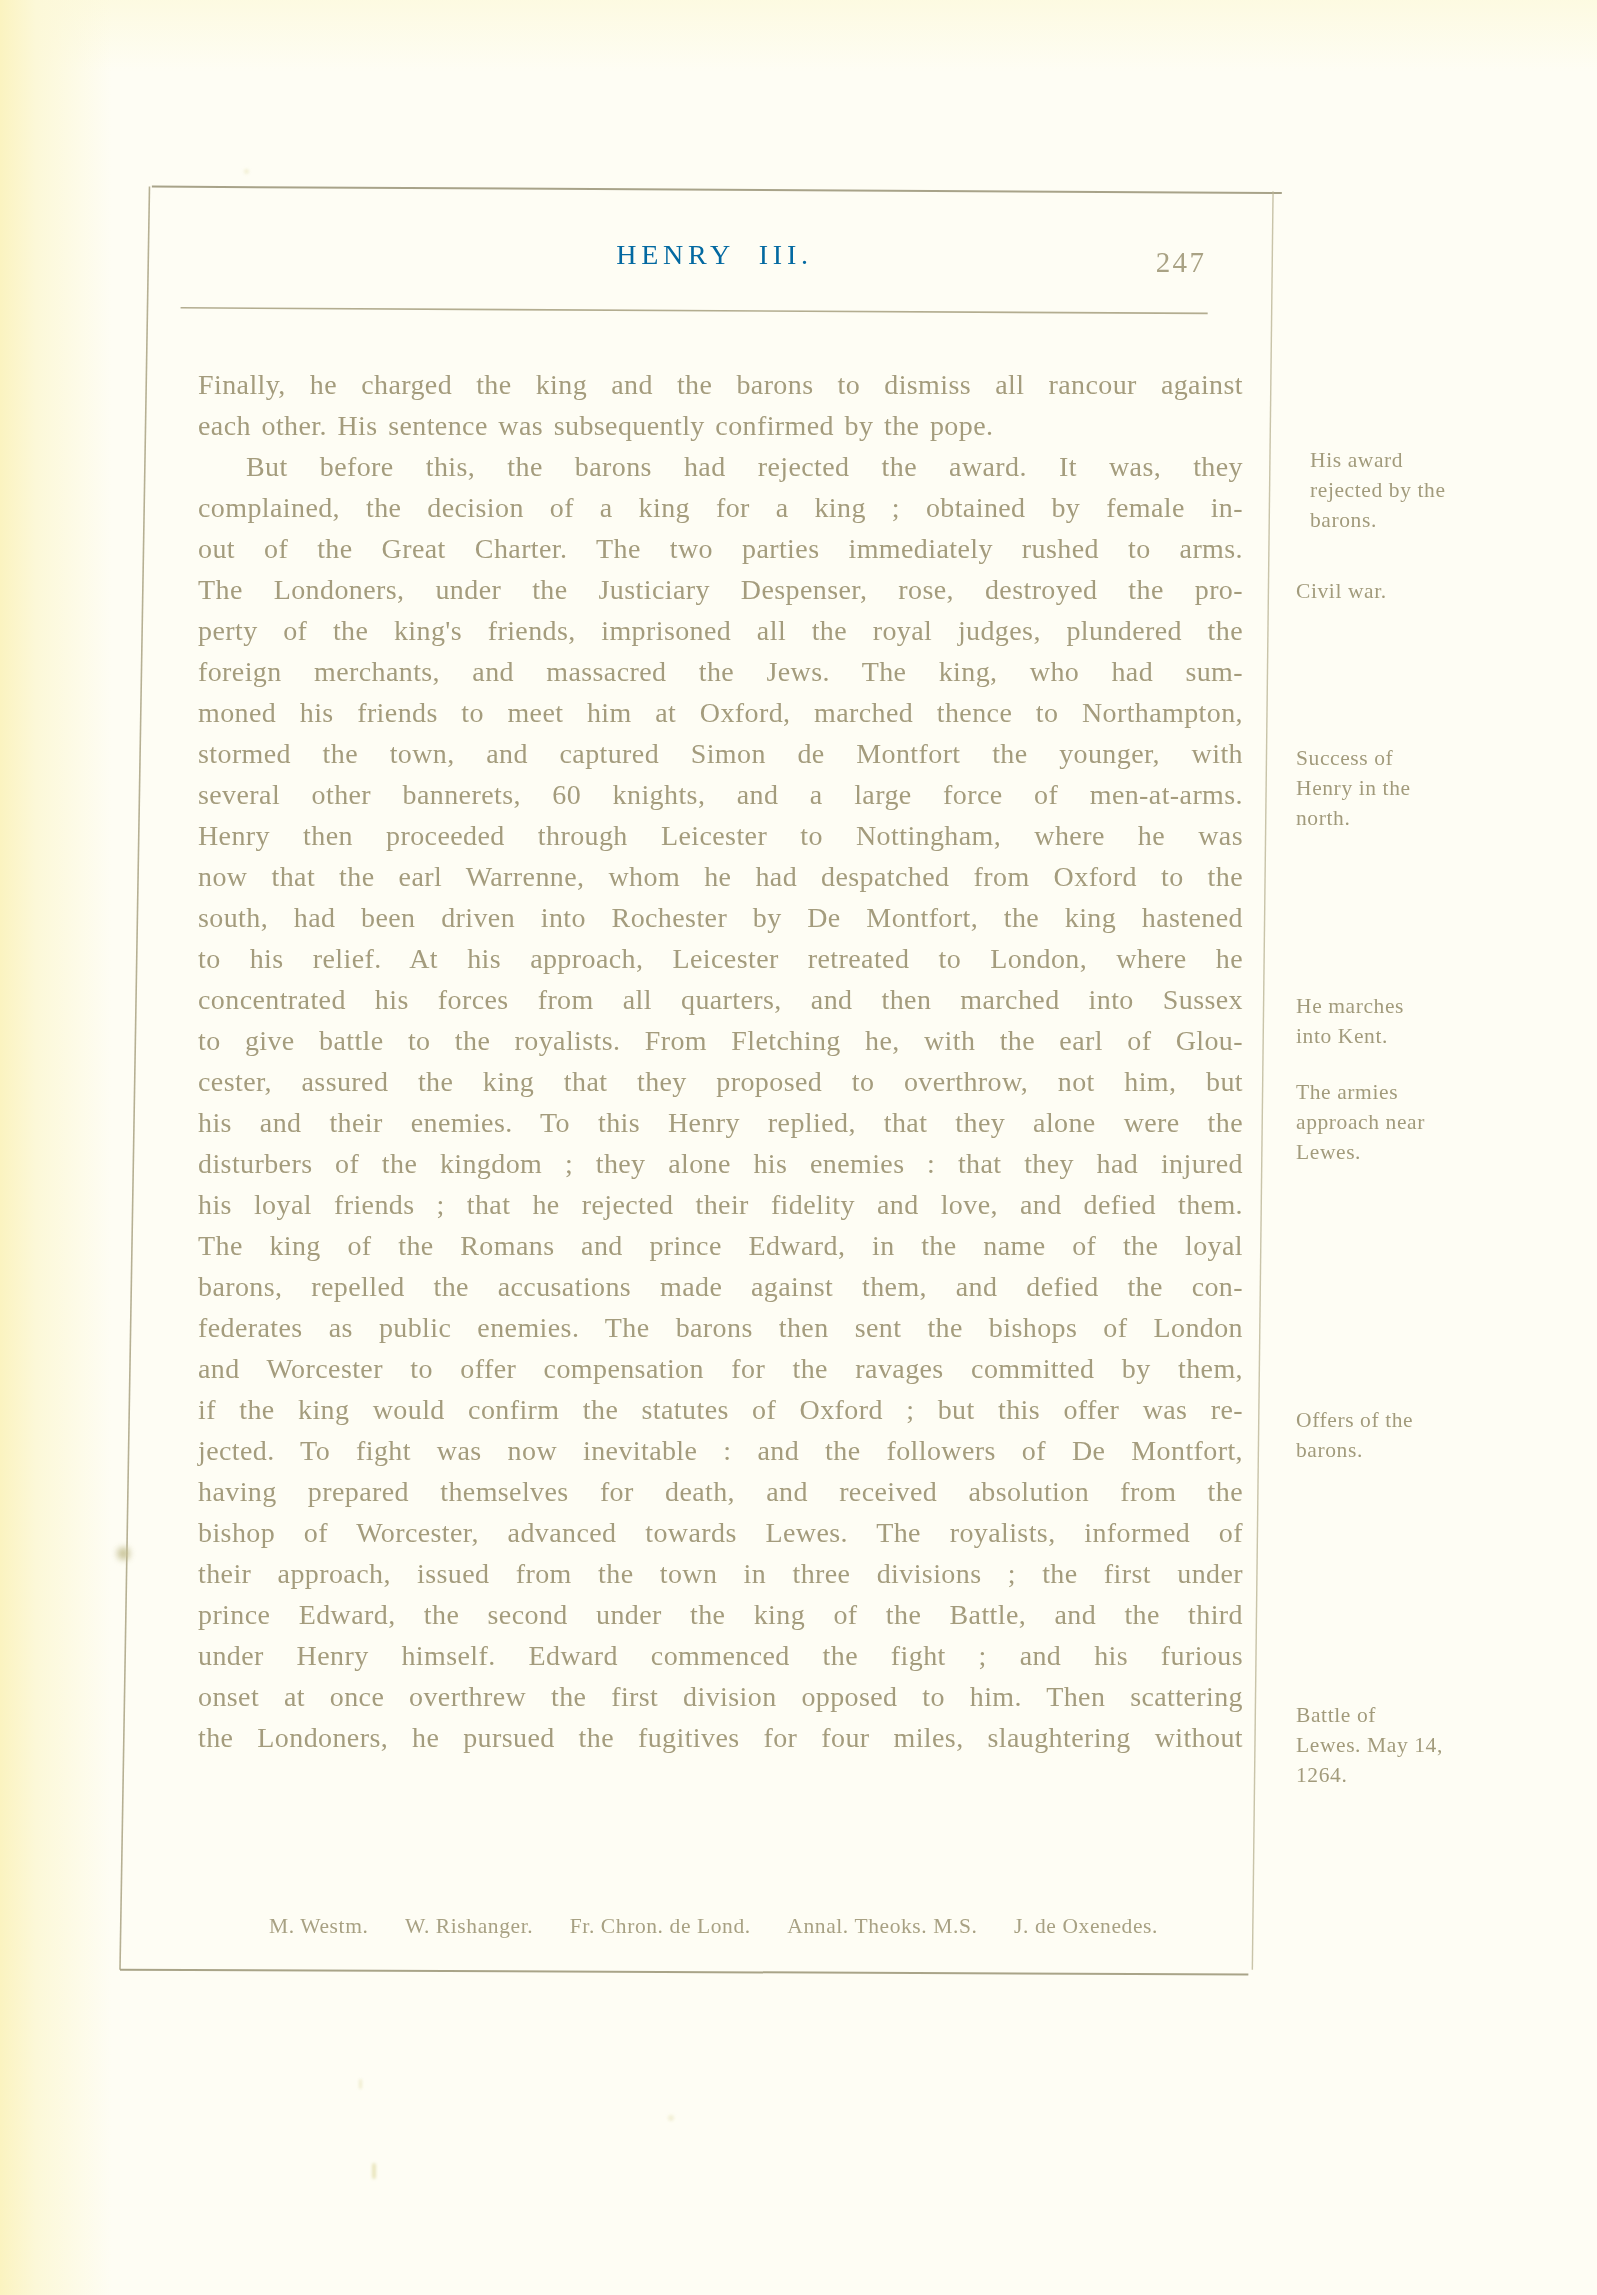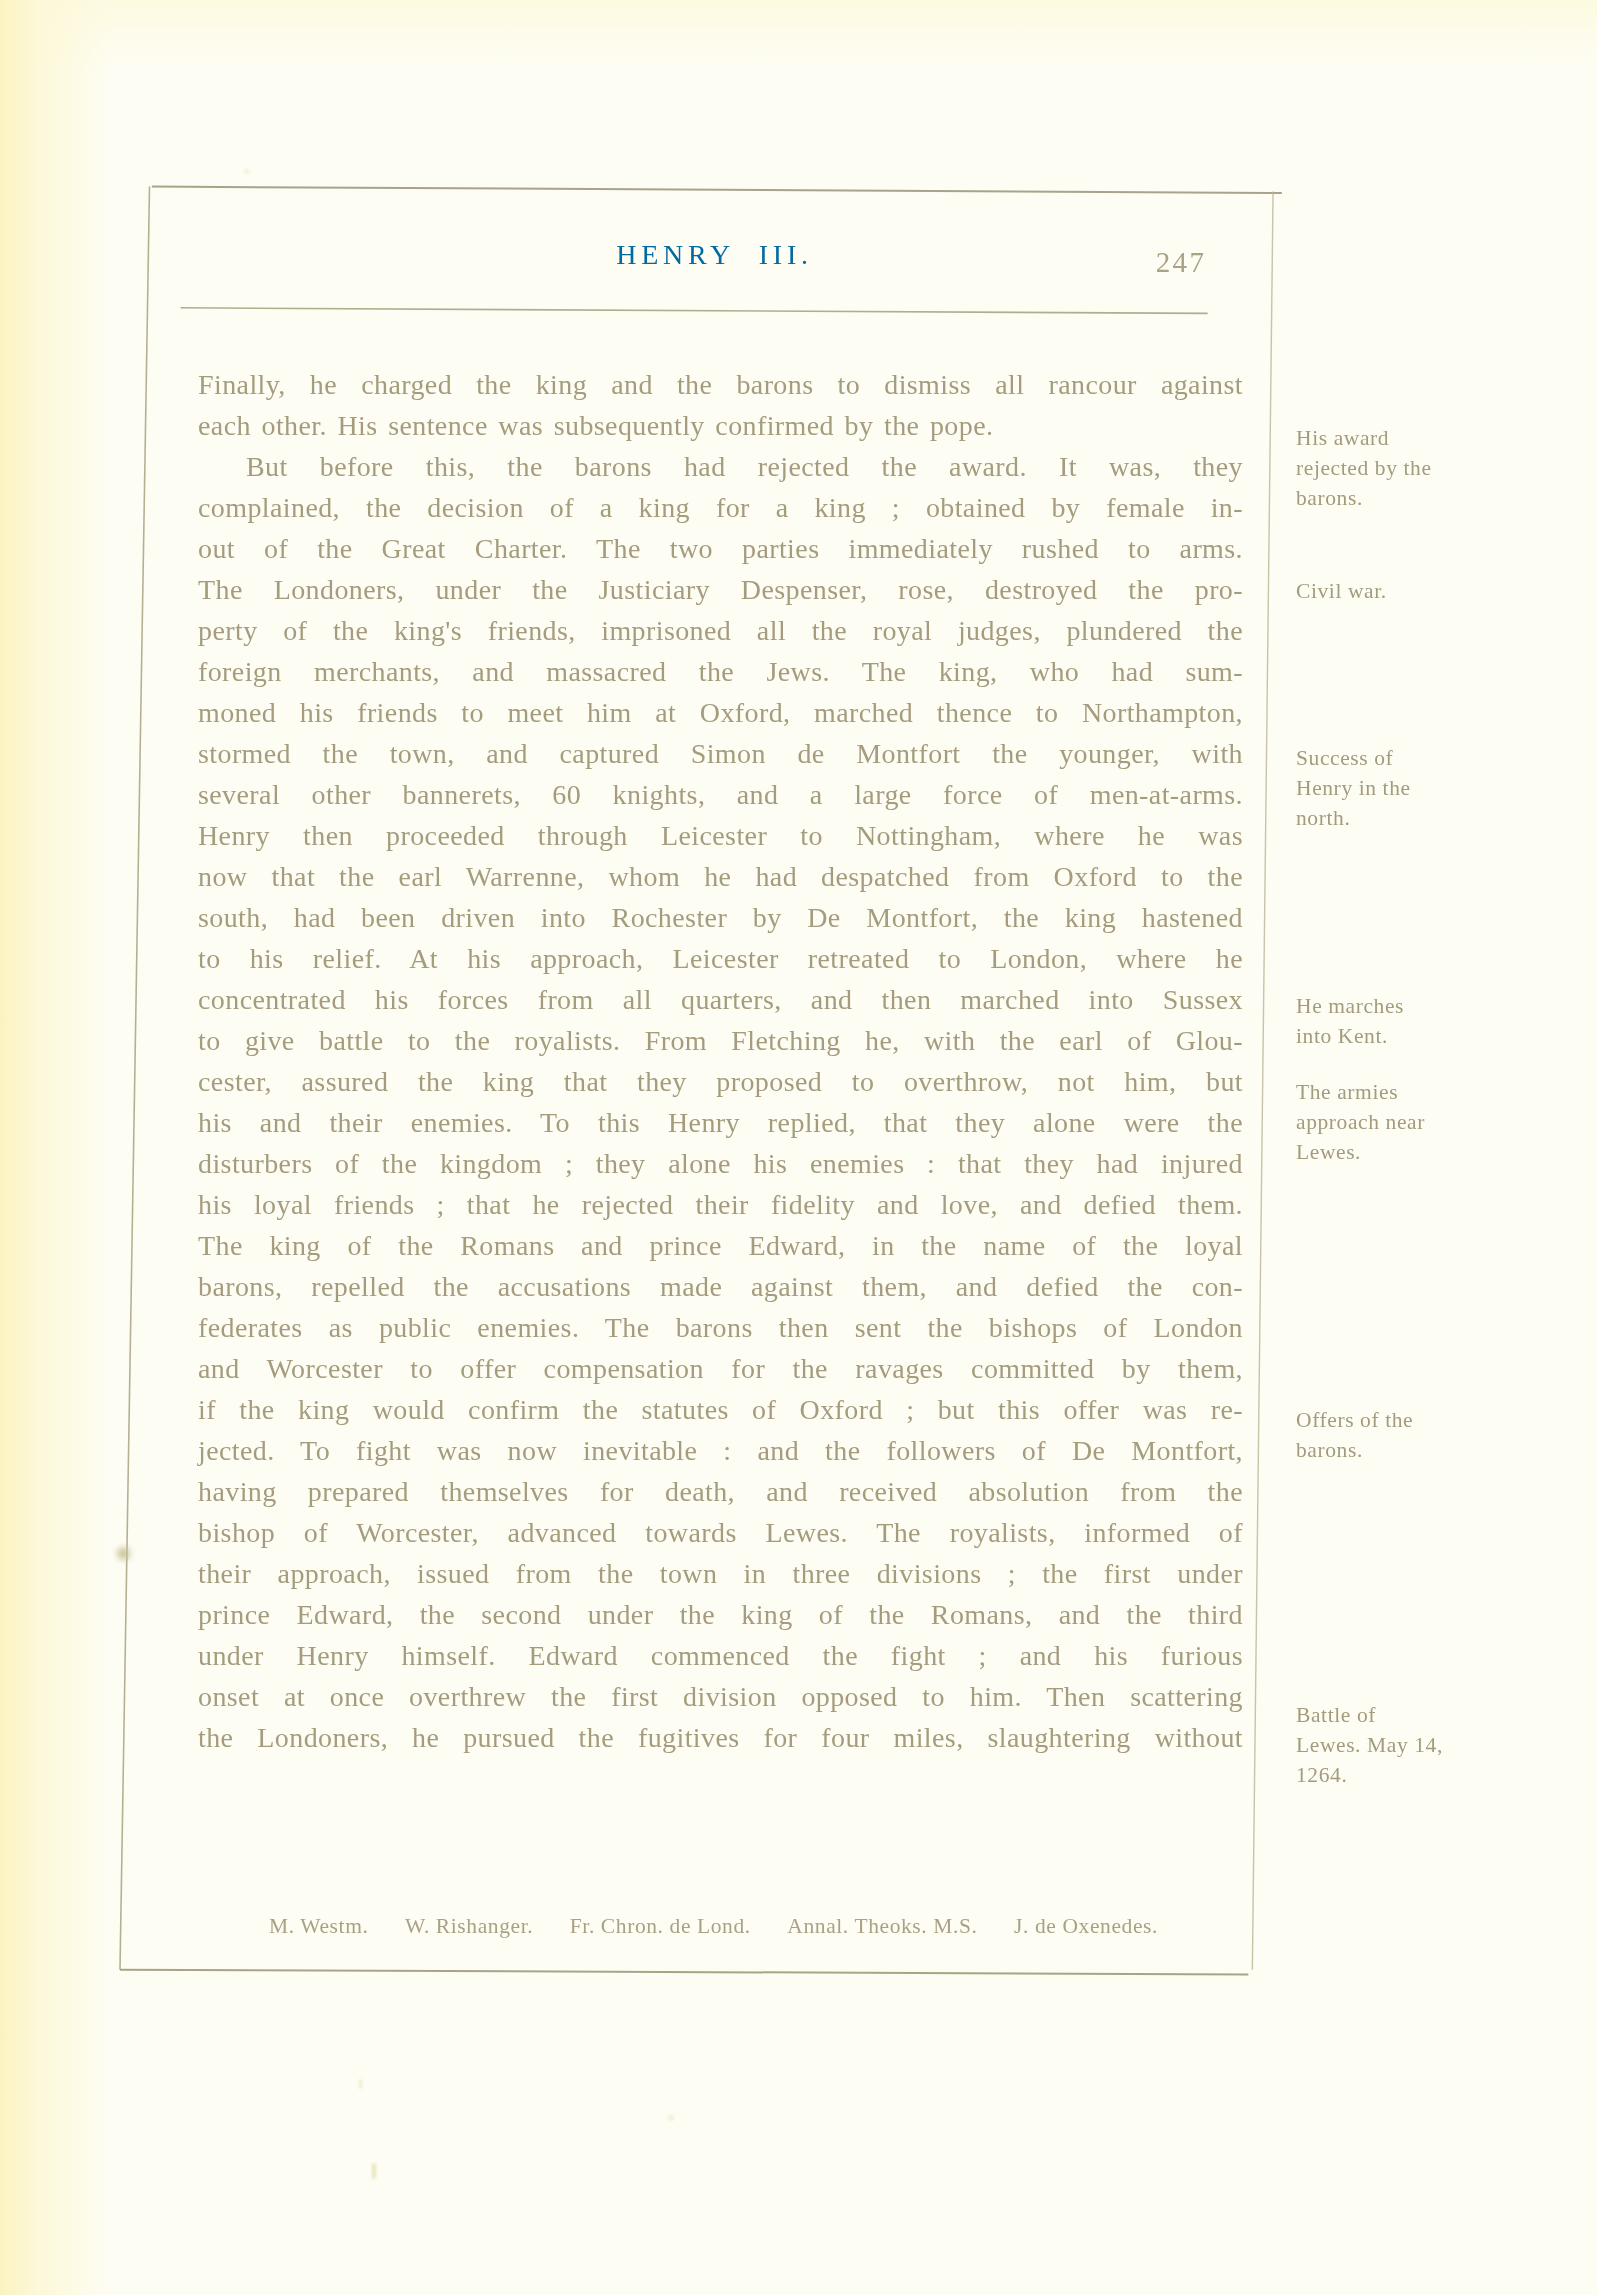--- a/index.html
+++ b/index.html
@@ -44,21 +44,21 @@
     white-space:nowrap;
   }
   .bline.parend{text-align-last:left;}
   .bline.indent{text-indent:48px;}
   
   .mnote{
     position:absolute;left:1296px;width:148px;
     font-size:21.5px;line-height:30px;
     color:#a29b7c;letter-spacing:0.6px;
   }
-  .n1{top:423px;} .n2{top:576px;} .n3{top:743px;}
+  .n1{top:445px;margin-left:14px;} .n2{top:576px;} .n3{top:743px;}
   .n4{top:991px;} .n5{top:1077px;} .n6{top:1405px;} .n7{top:1700px;}
   
   .footer-row{
     position:absolute;left:269px;top:1914px;width:889px;
     display:flex;justify-content:space-between;
     font-size:21.5px;color:#a8a183;letter-spacing:0.6px;
   }
   
   .ink-dot{
     position:absolute;left:117px;top:1547px;width:12.8px;height:12.8px;
@@ -112,21 +112,21 @@
       <div class="bline">his loyal friends ; that he rejected their fidelity and love, and defied them.</div>
       <div class="bline">The king of the Romans and prince Edward, in the name of the loyal</div>
       <div class="bline">barons, repelled the accusations made against them, and defied the con-</div>
       <div class="bline">federates as public enemies.  The barons then sent the bishops of London</div>
       <div class="bline">and Worcester to offer compensation for the ravages committed by them,</div>
       <div class="bline">if the king would confirm the statutes of Oxford ; but this offer was re-</div>
       <div class="bline">jected.  To fight was now inevitable : and the followers of De Montfort,</div>
       <div class="bline">having prepared themselves for death, and received absolution from the</div>
       <div class="bline">bishop of Worcester, advanced towards Lewes.  The royalists, informed of</div>
       <div class="bline">their approach, issued from the town in three divisions ; the first under</div>
-      <div class="bline">prince Edward, the second under the king of the Romans, and the third</div>
+      <div class="bline">prince Edward, the second under the king of the Battle, and the third</div>
       <div class="bline">under Henry himself.  Edward commenced the fight ; and his furious</div>
       <div class="bline">onset at once overthrew the first division opposed to him.  Then scattering</div>
       <div class="bline">the Londoners, he pursued the fugitives for four miles, slaughtering without</div>
     </div>
 
   <div class="mnote n1">His award rejected by the barons.</div>
   <div class="mnote n2">Civil war.</div>
   <div class="mnote n3">Success of Henry in the north.</div>
   <div class="mnote n4">He marches into Kent.</div>
   <div class="mnote n5">The armies approach near Lewes.</div>

